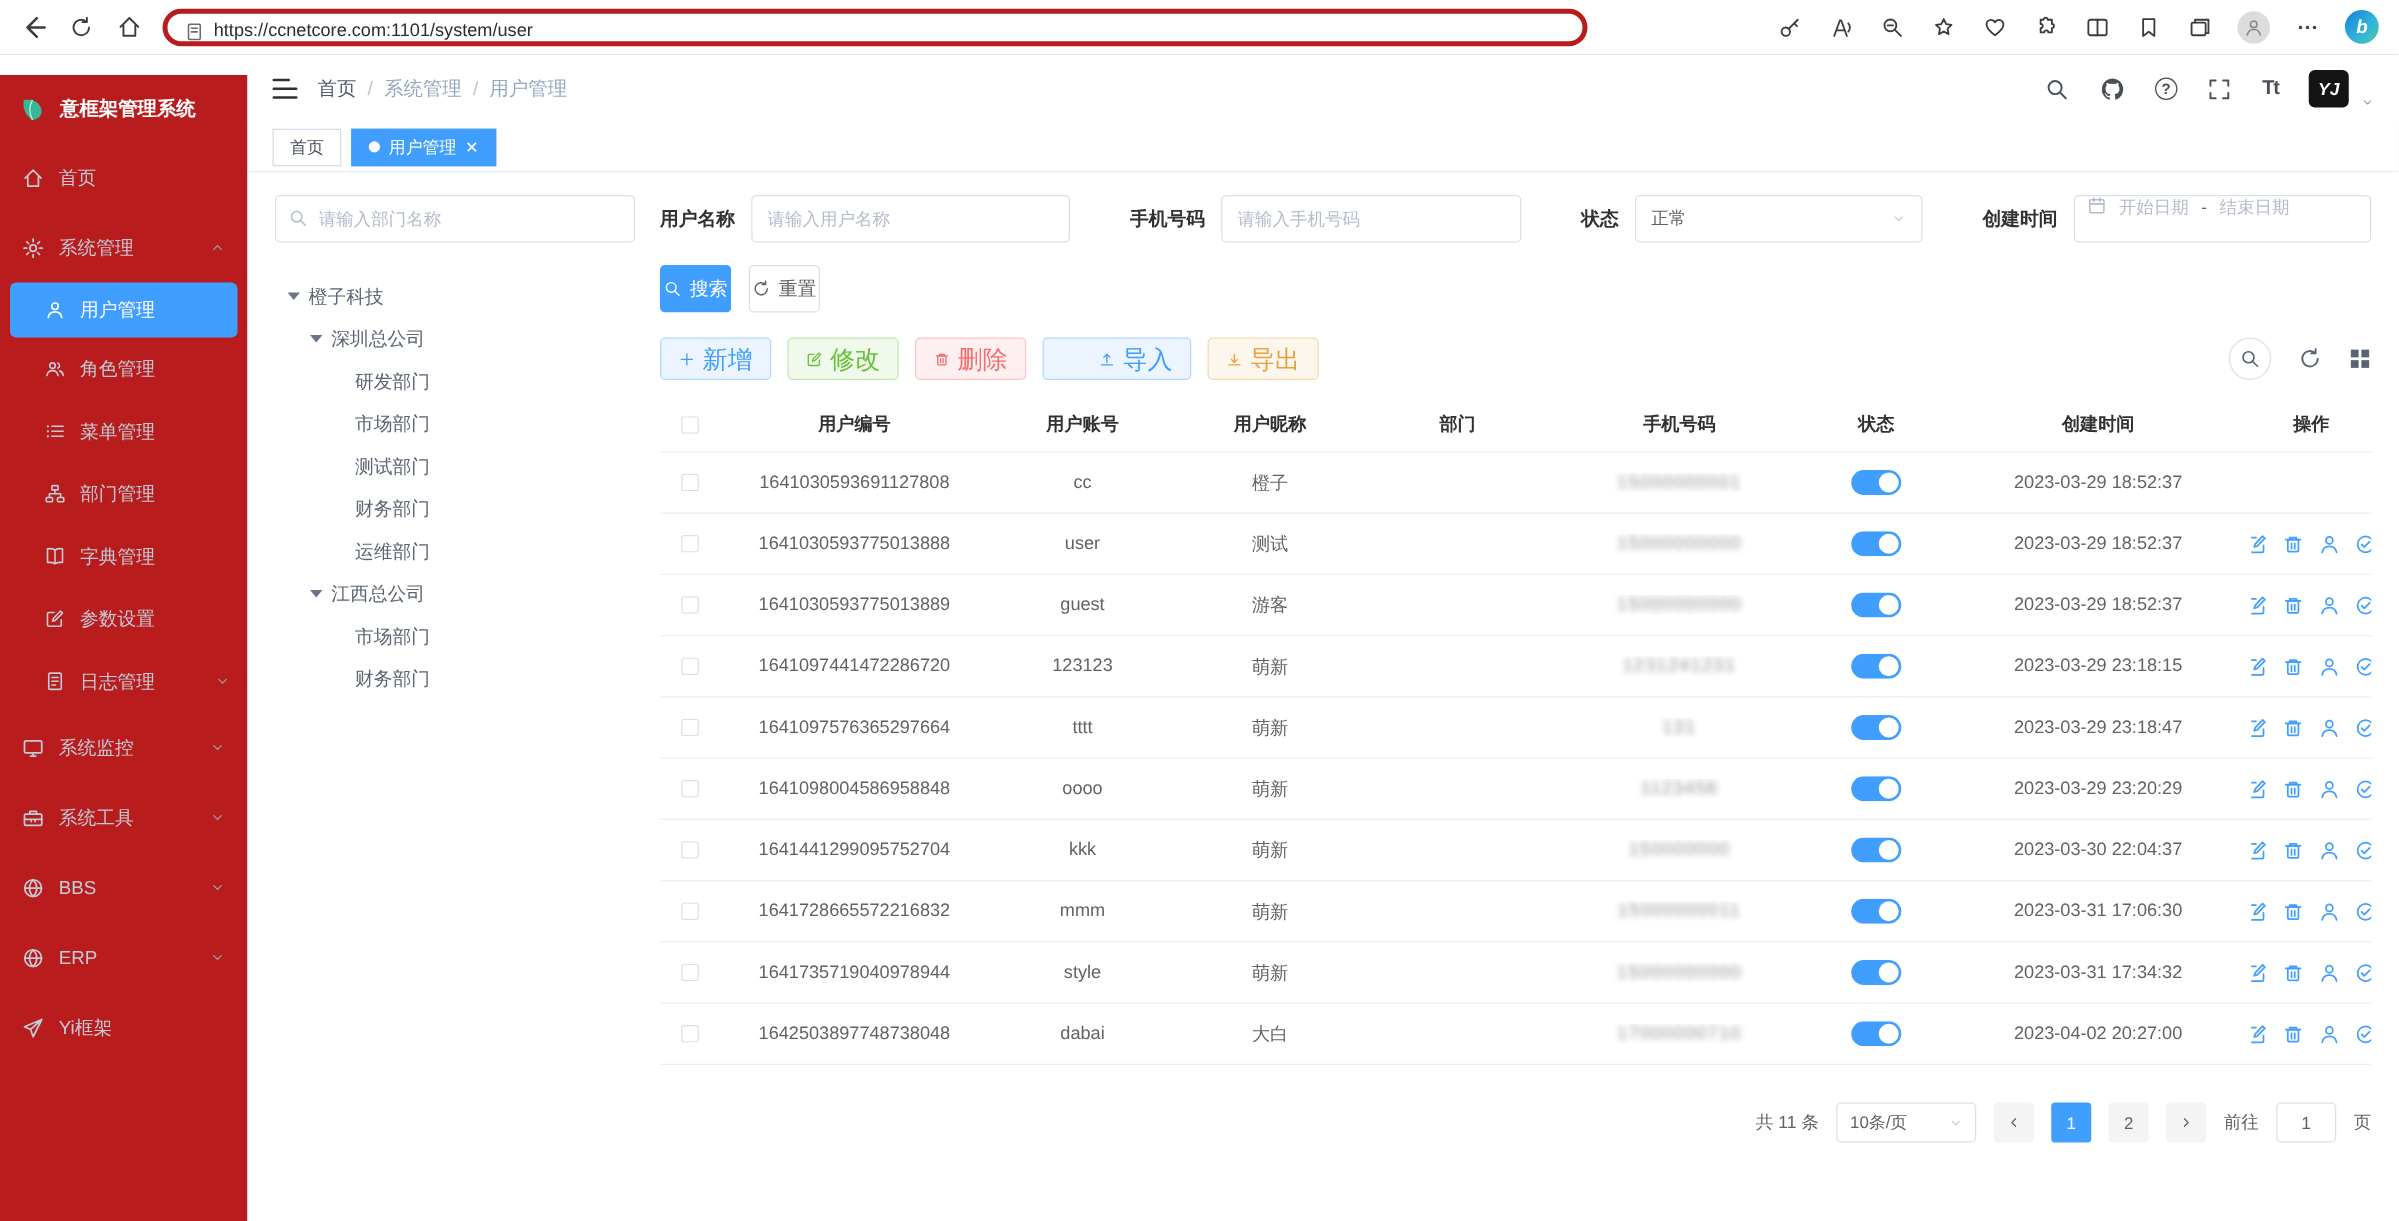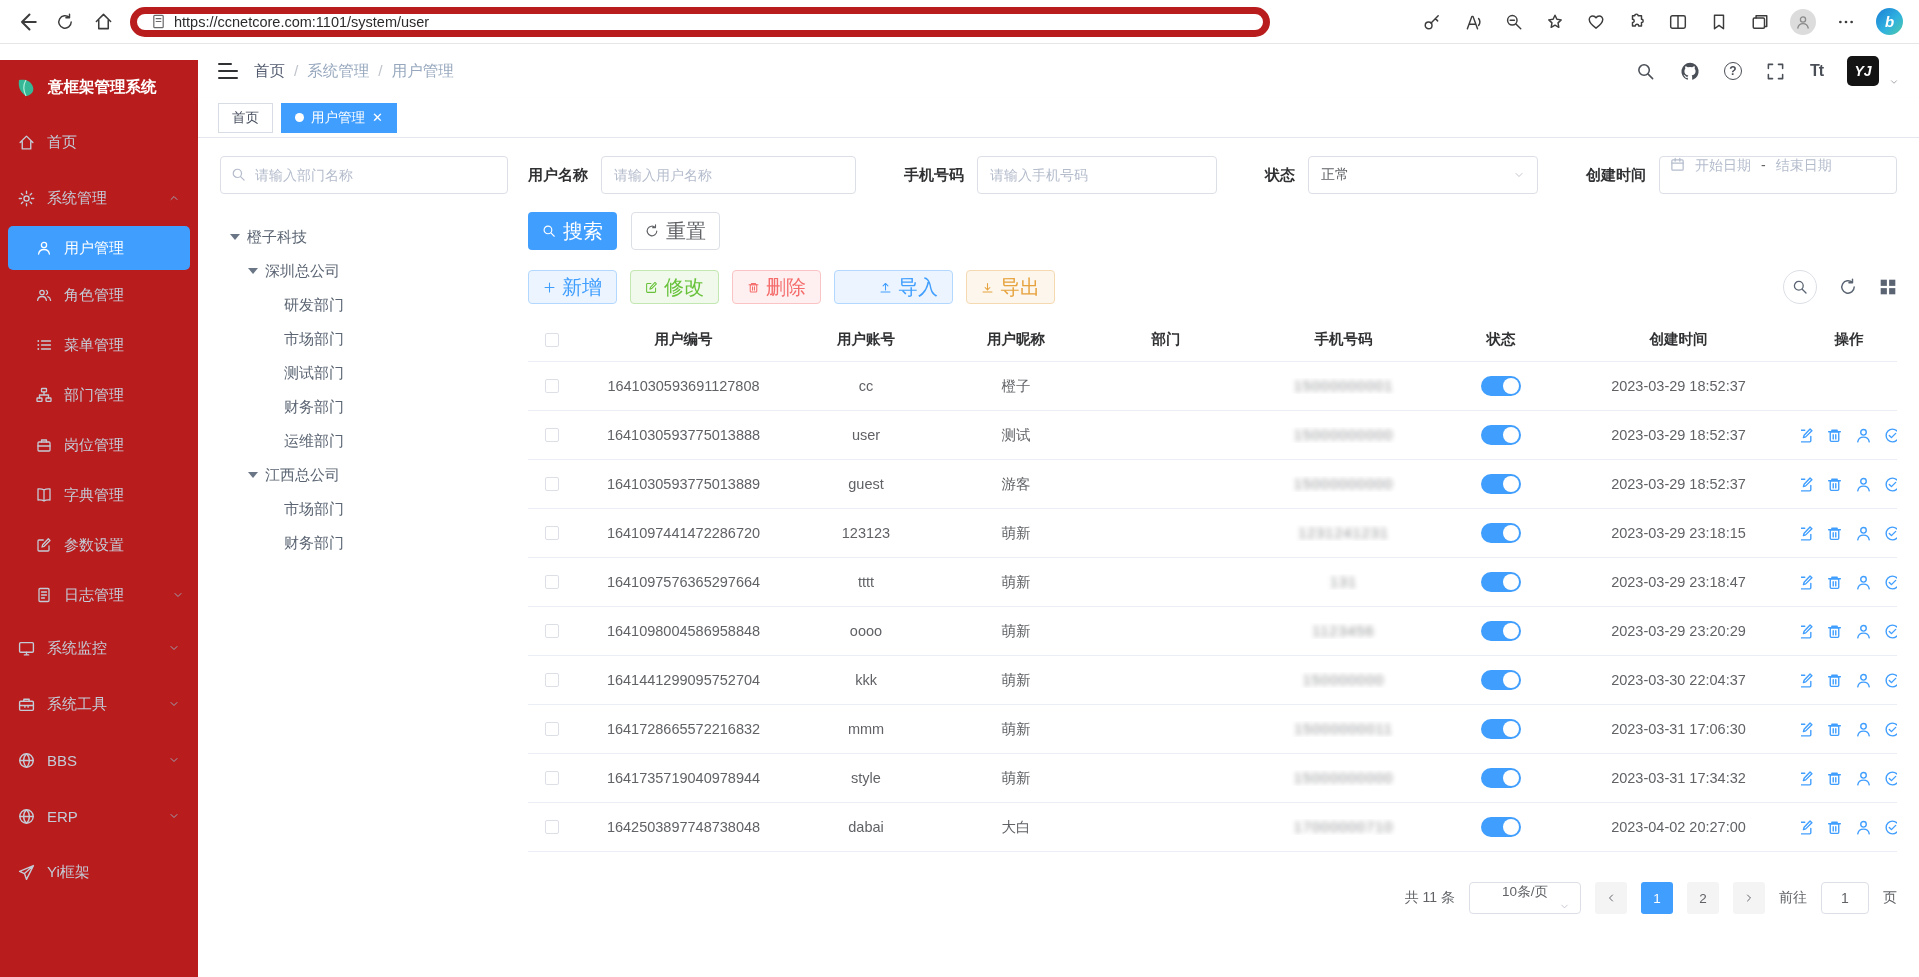--- a/index.html
+++ b/index.html
@@ -3,21 +3,21 @@
 <meta charset="utf-8">
 <style>
   * { box-sizing: border-box; margin: 0; padding: 0; }
   html,body { width:1919px; height:977px; overflow:hidden; }
   body { font-family:"Liberation Sans","DejaVu Sans",sans-serif; background:#fff; color:#303133; }
   svg.ic { stroke:currentColor; fill:none; stroke-width:1.3; stroke-linecap:round; stroke-linejoin:round; display:block; }
 
   
   .browser { height:44px; display:flex; align-items:center; gap:16px; padding:0 16px; background:#fff; border-bottom:1px solid #e6e6e6; }
   .b-icon { width:22px; height:22px; color:#3c3c3c; flex:none; display:flex; align-items:center; justify-content:center; cursor:pointer; }
-  .url-pill { flex:0 1 1140px; height:30px; border:7px solid #b91c1c; border-radius:15px; display:flex; align-items:flex-start; gap:8px; padding:0 14px; background:#fff; }
+  .url-pill { flex:0 1 1140px; height:30px; border:4px solid #b91c1c; border-radius:15px; display:flex; align-items:flex-end; gap:8px; padding:0 14px; background:#fff; }
   .url-pill .pg { width:15px; height:15px; color:#6a6a6a; }
   .url-text { font-size:14.5px; color:#2b2b2b; }
   .b-right { margin-left:auto; display:flex; align-items:center; gap:19px; }
   .avatar-circle { width:26px; height:26px; border-radius:50%; background:#dcdcdc; color:#8a8a8a; display:flex; align-items:center; justify-content:center; }
   .bing { width:27px; height:27px; border-radius:50%; background:linear-gradient(135deg,#1b7fd4 0%,#2fb1e0 55%,#4ec9a7 100%); color:#fff; font-weight:bold; font-size:15px; display:flex; align-items:center; justify-content:center; font-style:italic; }
   .bing::after { content:'b'; }
 
   
   .app { display:flex; height:933px; }
 
@@ -87,21 +87,21 @@
   .f-input::placeholder { color:#b4bccc; }
   .w-username { width:255px; }
   .w-phone { width:240px; }
   .f-select { width:230px; height:38px; border:1px solid #dcdfe6; border-radius:4px; display:flex; align-items:center; padding:0 12px; font-size:14px; color:#606266; cursor:pointer; }
   .f-select .chev { margin-left:auto; width:12px; height:12px; color:#c0c4cc; }
   .f-dates { width:238px; height:38px; border:1px solid #dcdfe6; border-radius:4px; display:flex; align-items:flex-start; gap:10px; padding:0 10px; font-size:14px; color:#b4bccc; cursor:pointer; }
   .f-dates .cal { width:15px; height:15px; color:#b4bccc; flex:none; }
 
   
   .btn-row { display:flex; gap:14px; margin-bottom:20px; }
-  .btn { height:38px; padding:0 13px; border-radius:4px; font-size:20px; display:flex; align-items:center; gap:7px; cursor:pointer; border:1px solid transparent; font-family:inherit; }
+  .btn { height:38px; padding:0 2px; border-radius:4px; font-size:15px; display:flex; align-items:center; gap:7px; cursor:pointer; border:1px solid transparent; font-family:inherit; }
   .btn-primary { background:#409eff; color:#fff; }
   .btn-default { background:#fff; color:#606266; border-color:#dcdfe6; }
   .btn .bic { width:14px; height:14px; }
 
   
   .toolbar-row { display:flex; align-items:center; gap:13px; margin-bottom:14px; }
   .tb { height:34px; padding:0 14px; border-radius:4px; font-size:20px; display:flex; align-items:center; gap:6px; cursor:pointer; border:1px solid; font-family:inherit; }
   .tb .bic { width:13px; height:13px; }
   .tb-add    { color:#409eff; background:#ecf5ff; border-color:#b3d8ff; }
   .tb-edit   { color:#67c23a; background:#f0f9eb; border-color:#c2e7b0; }
@@ -128,21 +128,21 @@
   .c-created { flex:0 0 245px; }
   .c-ops     { flex:1 1 120px; }
   .checkbox { width:14px; height:14px; border:1px solid #dcdfe6; border-radius:2px; background:#fff; cursor:pointer; }
   .blur { filter:blur(2.6px); opacity:.7; letter-spacing:1px; }
   .toggle { width:40px; height:20px; border-radius:10px; background:#409eff; position:relative; cursor:pointer; }
   .toggle::after { content:''; position:absolute; right:2px; top:2px; width:16px; height:16px; border-radius:50%; background:#fff; }
   .op { width:17px; height:17px; color:#409eff; margin:0 6px; cursor:pointer; flex:none; }
 
   
   .pager { display:flex; align-items:center; justify-content:flex-end; gap:14px; margin-top:30px; font-size:14px; color:#606266; padding-bottom:20px; }
-  .psize { width:112px; height:32px; border:1px solid #dcdfe6; border-radius:4px; display:flex; align-items:center; padding:0 10px; font-size:13.5px; color:#606266; cursor:pointer;flex-direction:column; }
+  .psize { width:112px; height:32px; border:1px solid #dcdfe6; border-radius:4px; display:flex; align-items:center; padding:0 10px; font-size:13.5px; color:#606266; cursor:pointer; }
   .psize .chev { margin-left:auto; width:11px; height:11px; color:#c0c4cc; }
   .pbtn { min-width:32px; height:32px; border-radius:3px; background:#f4f4f5; color:#606266; display:flex; align-items:center; justify-content:center; font-size:13.5px; cursor:pointer; }
   .pbtn.active { background:#409eff; color:#fff; }
   .pbtn .chev { width:12px; height:12px; }
   .chev.left { transform:rotate(90deg); }
   .chev.right { transform:rotate(-90deg); }
   .goto-input { width:48px; height:32px; border:1px solid #dcdfe6; border-radius:4px; text-align:center; font-size:14px; color:#606266; outline:none; font-family:inherit; }
 </style>
 </head>
 <body>
@@ -290,27 +290,20 @@
       <span>菜单管理</span>
     </div>
     <div class="sub-item">
       <svg class="ic mi" viewBox="0 0 16 16">
           <rect x="5.5" y="1.5" width="5" height="3.4" rx=".6"></rect>
           <rect x="1" y="11" width="5" height="3.4" rx=".6"></rect>
           <rect x="10" y="11" width="5" height="3.4" rx=".6"></rect>
           <path d="M8 4.9V8M3.5 11V8h9v3"></path>
         </svg>
       <span>部门管理</span>
-    </div>
-    <div class="sub-item">
-      <svg class="ic mi" viewBox="0 0 16 16">
-          <rect x="2" y="5" width="12" height="9" rx="1"></rect>
-          <path d="M5.5 5V3h5v2M2 9h12"></path>
-        </svg>
-      <span>岗位管理</span>
     </div>
     <div class="sub-item">
       <svg class="ic mi" viewBox="0 0 16 16">
           <path d="M8 3C6.5 2 4.5 1.8 2 2v11c2.5-.2 4.5 0 6 1 1.5-1 3.5-1.2 6-1V2c-2.5-.2-4.5 0-6 1zM8 3v11"></path>
         </svg>
       <span>字典管理</span>
     </div>
     <div class="sub-item">
       <svg class="ic mi" viewBox="0 0 16 16">
           <path d="M13 8.8V13a1 1 0 0 1-1 1H3a1 1 0 0 1-1-1V4a1 1 0 0 1 1-1h4.3M12.3 1.8 14 3.5 8.2 9.3 6 10l.7-2.2z"></path>

